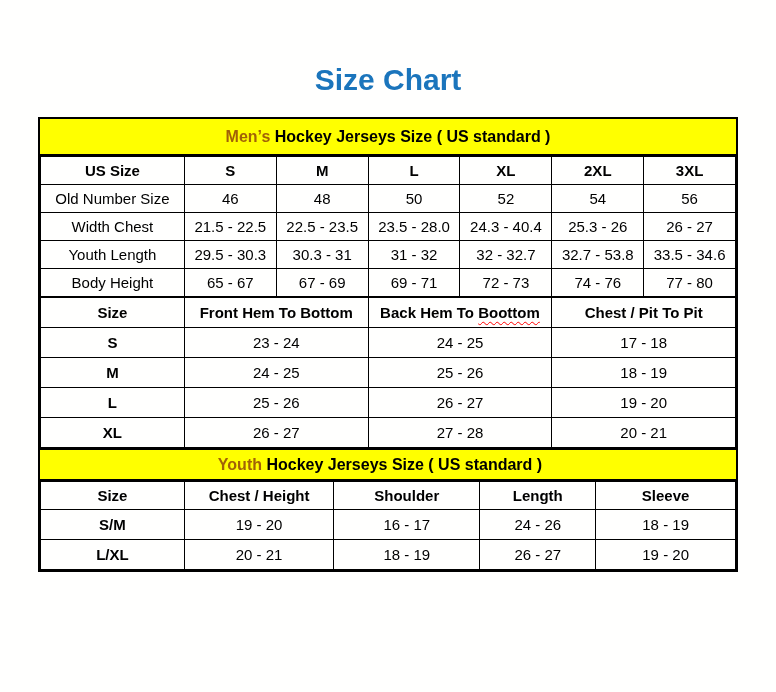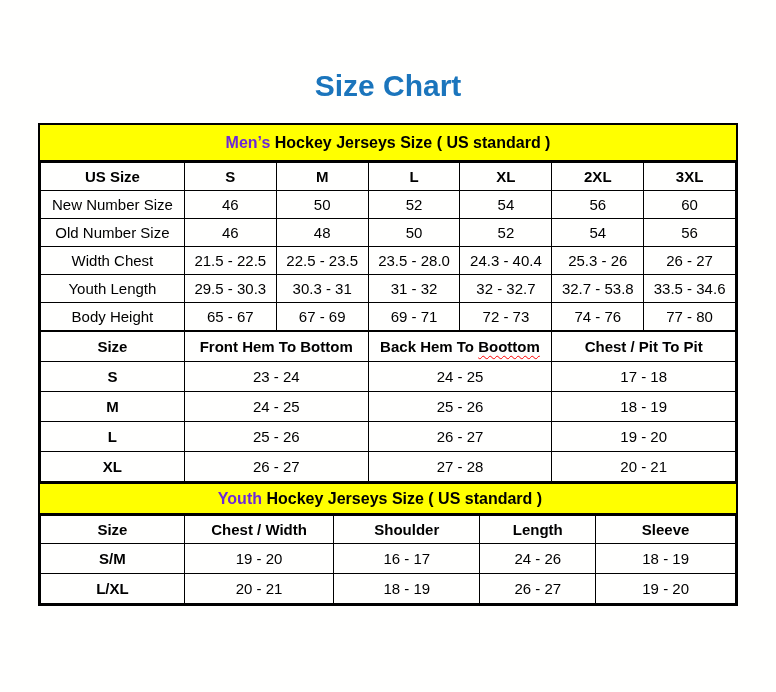--- a/index.html
+++ b/index.html
@@ -9,21 +9,21 @@
     font-family: "Liberation Sans", sans-serif;
     color: #000;
   }
   .page {
     width: 776px;
     height: 692px;
     position: relative;
     overflow: hidden;
   }
   .page-title {
-    margin: 6px;
+    margin: 0;
     padding-top: 63px;
     text-align: center;
     font-size: 30px;
     font-weight: bold;
     color: #1b75bc;
   }
   .chart-wrap {
     width: 696px;
     margin: 20px auto 0 auto;
     border: 2px solid #000;
@@ -33,21 +33,21 @@
     border-top: 2px solid #000;
     border-bottom: 2px solid #000;
     text-align: center;
     font-weight: bold;
     font-size: 16px;
     padding: 9px 0 8px 0;
     line-height: 1.1;
   }
   .banner.first { border-top: 0; }
   .banner.youth { padding: 6px 16px 6px 0; }
-  .hl { color: #6d28d9; }
+  .hl { color: #a16207; }
   table {
     width: 100%;
     border-collapse: collapse;
     table-layout: fixed;
   }
   th, td {
     border: 1px solid #000;
     text-align: center;
     vertical-align: middle;
     font-size: 15px;
@@ -91,29 +91,20 @@
       </colgroup>
       <tbody>
           <tr>
         <th>US Size</th>
         <th>S</th>
         <th>M</th>
         <th>L</th>
         <th>XL</th>
         <th>2XL</th>
         <th>3XL</th>
-      </tr>
-      <tr>
-        <td>New Number Size</td>
-        <td>46</td>
-        <td>50</td>
-        <td>52</td>
-        <td>54</td>
-        <td>56</td>
-        <td>60</td>
       </tr>
       <tr>
         <td>Old Number Size</td>
         <td>46</td>
         <td>48</td>
         <td>50</td>
         <td>52</td>
         <td>54</td>
         <td>56</td>
       </tr>
@@ -195,21 +186,21 @@
       <colgroup>
         <col style="width:20.7%">
           <col style="width:21.5%">
           <col style="width:21.0%">
           <col style="width:16.7%">
           <col style="width:20.1%">
       </colgroup>
       <tbody>
           <tr>
         <th>Size</th>
-        <th>Chest / Width</th>
+        <th>Chest / Height</th>
         <th>Shoulder</th>
         <th>Length</th>
         <th>Sleeve</th>
       </tr>
       <tr>
         <td class="bold-label">S/M</td>
         <td>19 - 20</td>
         <td>16 - 17</td>
         <td>24 - 26</td>
         <td>18 - 19</td>

